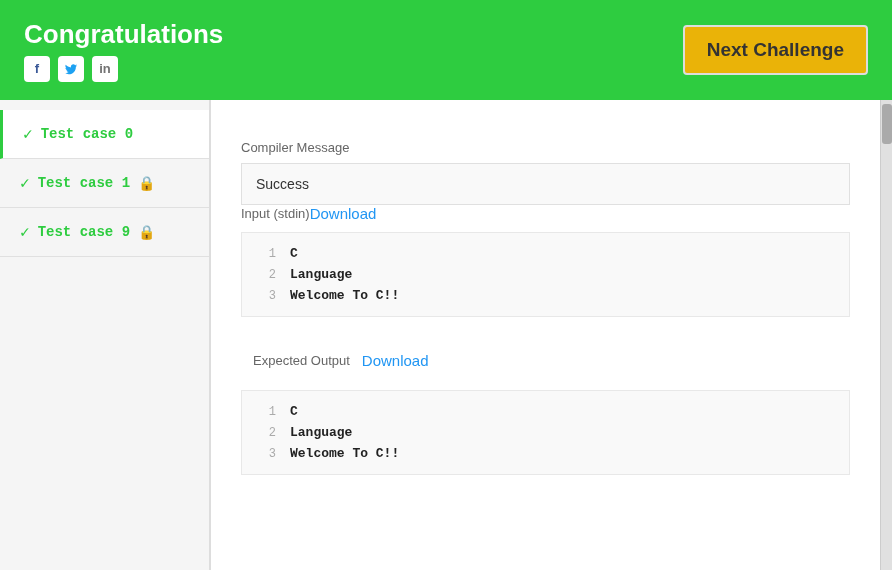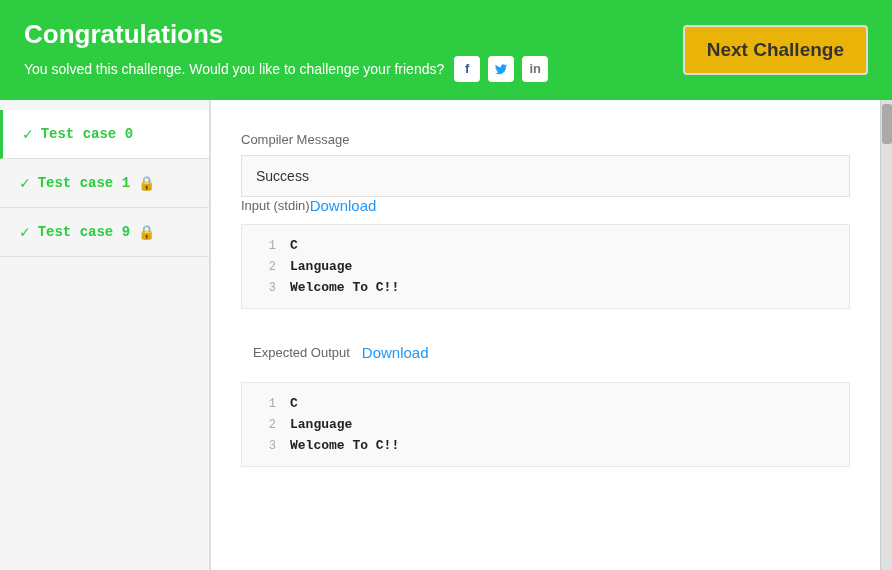--- a/index.html
+++ b/index.html
@@ -129,21 +129,21 @@
       position: absolute;
       top: 4px;
       left: 1px;
     }
 
     
     .section-label {
       font-size: 13px;
       color: #666;
       margin-bottom: 8px;
-      margin-top: 12px;
+      margin-top: 20px;
     }
     .compiler-message-box {
       background: #f9f9f9;
       border: 1px solid #e0e0e0;
       padding: 12px 14px;
       font-size: 14px;
       color: #333;
       width: 100%;
     }
     .section-header {
@@ -183,21 +183,20 @@
       font-weight: bold;
     }
   </style>
 </head>
 <body>
 
 <div class="header">
   <div class="header-left">
     <div class="header-title">Congratulations</div>
     <div class="header-subtitle">
-      <span>You solved this challenge. Would you like to challenge your friends?</span>
       <div class="social-icons">
         <div class="social-icon">f</div>
         <div class="social-icon twitter">
 
           <svg width="14" height="14" viewBox="0 0 24 24" fill="#1da1f2">
               <path d="M22.46 6c-.77.35-1.6.58-2.46.69.88-.53 1.56-1.37 1.88-2.38-.83.5-1.75.85-2.72 1.05C18.37 4.5 17.26 4 16 4c-2.35 0-4.27 1.92-4.27 4.29 0 .34.04.67.11.98C8.28 9.09 5.11 7.38 3 4.79c-.37.63-.58 1.37-.58 2.15 0 1.49.75 2.81 1.91 3.56-.71 0-1.37-.2-1.95-.5v.03c0 2.08 1.48 3.82 3.44 4.21a4.22 4.22 0 0 1-1.93.07 4.28 4.28 0 0 0 4 2.98 8.521 8.521 0 0 1-5.33 1.84c-.34 0-.68-.02-1.02-.06C3.44 20.29 5.7 21 8.12 21 16 21 20.33 14.46 20.33 8.79c0-.19 0-.37-.01-.56.84-.6 1.56-1.36 2.14-2.23z"></path>
             </svg>
         </div>
         <div class="social-icon linkedin">in</div>
       </div>

